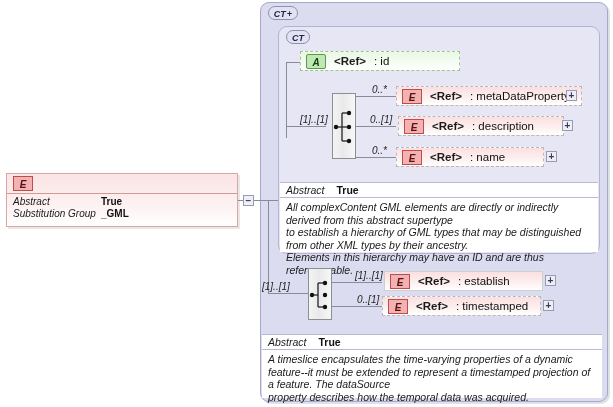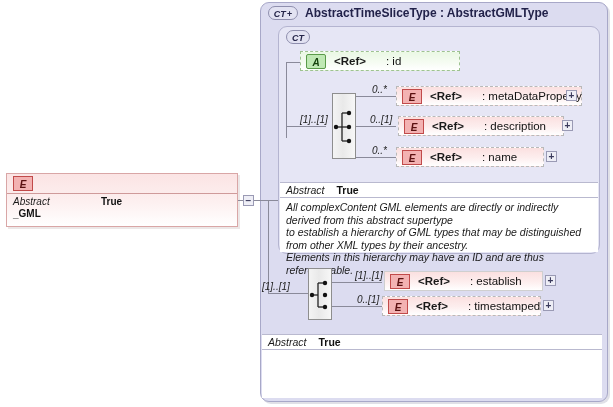--- a/index.html
+++ b/index.html
@@ -87,21 +87,21 @@
   .row-attr{
     background:linear-gradient(to bottom,#eaf8e4 0%,#f6fcf3 60%,#ffffff 100%);
     border:1px dashed #9ec291;
   }
   .row-el{
     background:linear-gradient(to bottom,#fbe0e0 0%,#fdeeee 55%,#ffffff 100%);
   }
   .row-el.req{border:1px solid #cfcfcf;}
   .row-el.opt{border:1px dashed #b9b9b9;}
   .row-ref{color:#1a1a1a;font-weight:bold;}
-  .row-name{color:#111;margin-left:12px;}
+  .row-name{color:#111;}
 
   
   .occ{
     position:absolute;font-size:10px;font-style:italic;color:#222;
     white-space:nowrap;
   }
 
   
   .seqbox{
     position:absolute;box-sizing:border-box;
@@ -137,21 +137,20 @@
 
 <div class="canvas">
 
   <div class="ctbox" style="left:260px;top:2px;width:348px;height:400px;"></div>
 
   <div class="ct-title" style="left:268px;top:6px;">
     <span class="badge badge-ctp">
       <span>CT</span>
         <span>+</span>
     </span>
-    <span>AbstractTimeSliceType : AbstractGMLType</span>
   </div>
 
   <div class="ctbox-inner" style="left:278px;top:26px;width:322px;height:228px;"></div>
 
   <div class="ct-title" style="left:286px;top:30px;">
     <span class="badge badge-ct">CT</span>
   </div>
 
   <div class="ln lnv" style="left:286px;top:62px;height:76px;"></div>
   <div class="ln lnh" style="left:286px;top:62px;width:14px;"></div>
@@ -253,31 +252,34 @@
     <span class="row-ref">&lt;Ref&gt;</span>
     <span class="row-name">: timestamped</span>
   </div>
   <div class="expander" style="left:543px;top:300px;">+</div>
 
   <div class="annot" style="left:262px;top:334px;width:340px;height:64px;">
     <div class="absline">
       <span class="k">Abstract</span>
       <span class="v">True</span>
     </div>
+    <div class="doc">A timeslice encapsulates the time-varying properties of a dynamic feature--it must be extended to represent a timestamped projection of a feature. The dataSource
+property describes how the temporal data was acquired.</div>
   </div>
 
   <div class="elbox" style="left:6px;top:173px;width:232px;height:54px;">
     <div class="elbox-title">
       <span class="badge badge-e">E</span>
     </div>
     <div class="proprow first">
       <span class="k">Abstract</span>
       <span class="v">True</span>
     </div>
     <div class="proprow">
+      <span class="k">Substitution Group</span>
       <span class="v">_GML</span>
     </div>
   </div>
 
   <div class="ln lnh" style="left:238px;top:200px;width:6px;"></div>
   <div class="expander" style="left:243px;top:195px;">−</div>
   <div class="ln lnh" style="left:254px;top:200px;width:24px;"></div>
 
 </div>
 

